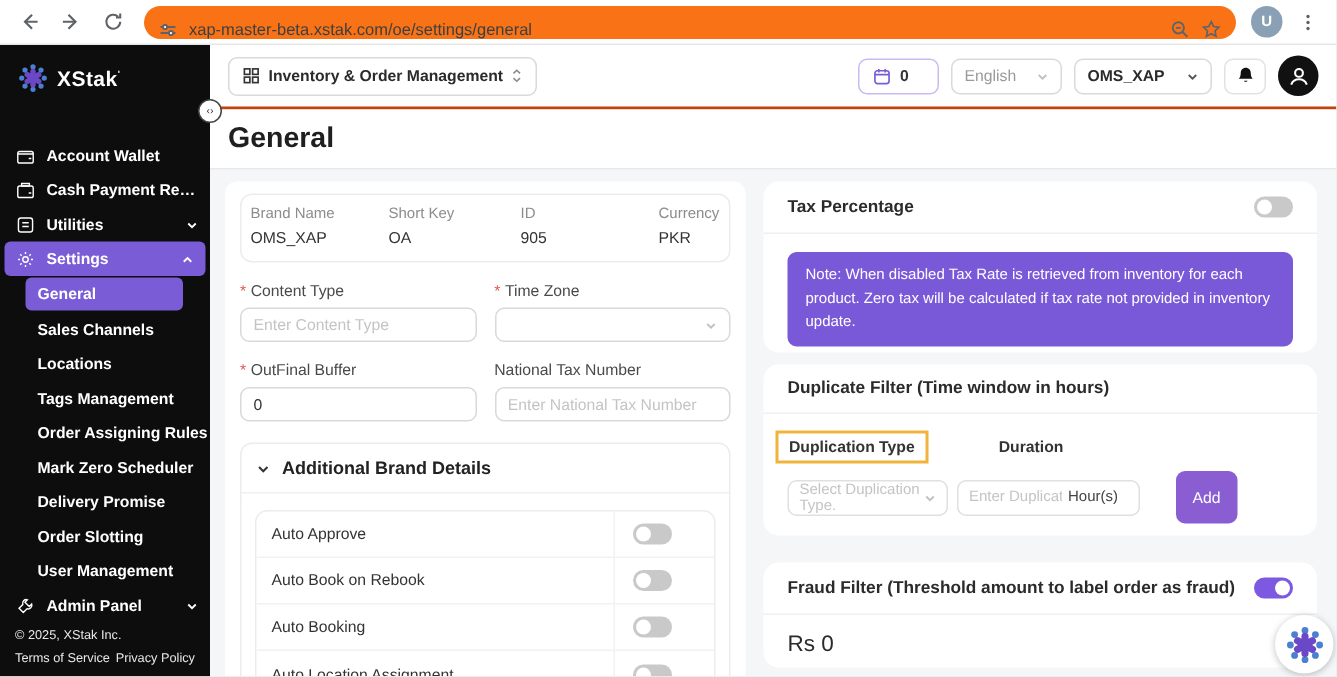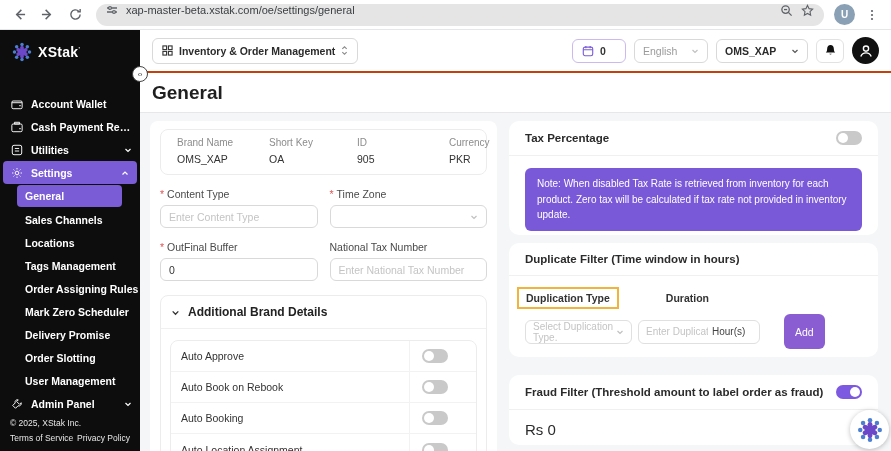--- a/index.html
+++ b/index.html
@@ -3,21 +3,21 @@
 <meta charset="utf-8">
 <style>
   * { margin:0; padding:0; box-sizing:border-box; }
   html,body { background:#dfe1e5; }
   body { font-family:"Liberation Sans", sans-serif; }
   .screen { position:relative; width:891px; height:451px; background:#fff; overflow:hidden; }
 
   
   .browser-bar { height:30px; background:#ffffff; border-bottom:1px solid #e4e6e8; display:flex; align-items:center; padding:0 8px; gap:6px; }
   .nav-ico { width:22px; height:22px; display:flex; align-items:center; justify-content:center; border-radius:50%; color:#5f6368; flex:0 0 auto; cursor:pointer; }
-  .omnibox { flex:1; height:22px; background:#e5e5e5; border-radius:11px; display:flex; align-items:flex-start; padding:0 10px; gap:8px; margin:0 4px; }
+  .omnibox { flex:1; height:22px; background:#f97316; border-radius:11px; display:flex; align-items:flex-end; padding:0 10px; gap:8px; margin:0 4px; }
   .omnibox .url { font-size:11px; color:#3c4043; flex:1; white-space:nowrap; overflow:hidden; }
   .avatar-u { width:21px; height:21px; border-radius:50%; background:#8aa0b4; color:#fff; font-size:10px; font-weight:bold; display:flex; align-items:center; justify-content:center; }
 
   
   .app { position:absolute; top:30px; left:0; right:0; bottom:0; display:flex; }
 
   
   .sidebar { width:140px; background:var(--sidebar-bg,#0d0d0d); color:#fff; display:flex; flex-direction:column; position:relative; flex:0 0 auto; }
   .logo-row { height:44px; display:flex; align-items:center; gap:6px; padding:0 12px; }
   .logo-text { font-size:14px; font-weight:bold; color:#fff; letter-spacing:.3px; }
@@ -47,21 +47,21 @@
   .hdr-avatar { width:27px; height:27px; border-radius:50%; background:#111; display:flex; align-items:center; justify-content:center; cursor:pointer; }
 
   
   .content { flex:1; background:var(--content-bg,#f5f6f8); overflow:hidden; display:flex; flex-direction:column; }
   .title-row { background:#fff; padding:9px 0 8px 12px; border-bottom:1px solid #e7e7ea; }
   .page-title { font-size:19px; font-weight:bold; color:#1f1f1f; }
   .cols { flex:1; display:flex; gap:12px; padding:8px 13px 0 10px; overflow:hidden; }
 
   
   .left-panel { width:347px; flex:0 0 auto; background:#fff; border-radius:8px 8px 0 0; padding:8px 10px; overflow:hidden; }
-  .brand-card { border:1px solid #ececec; border-radius:8px; padding:7px 16px 9px; display:grid; grid-template-columns:92px 88px 92px 1fr; }
+  .brand-card { border:1px solid #ececec; border-radius:8px; padding:7px 6px 9px; display:grid; grid-template-columns:92px 88px 92px 1fr; }
   .bc-label { font-size:10px; color:#8c8c8c; }
   .bc-value { font-size:10.5px; color:#333; margin-top:5px; }
   .fgrid { display:grid; grid-template-columns:1fr 1fr; column-gap:12px; }
   .flabel { font-size:10.5px; color:#4a4a4a; margin:13px 0 5px; }
   .req { color:#e25555; margin-right:3px; }
   .tinput { height:23px; width:100%; border:1px solid #d9d9d9; border-radius:6px; padding:0 8px; font-size:10.5px; color:#333; font-family:"Liberation Sans",sans-serif; outline:none; background:#fff; }
   .tinput::placeholder { color:#c4c4c4; }
   .fake-select { height:23px; border:1px solid #d9d9d9; border-radius:6px; display:flex; align-items:center; justify-content:space-between; padding:0 8px; font-size:10.5px; color:#c4c4c4; background:#fff; cursor:pointer; }
   .abd-card { margin-top:14px; border:1px solid #ececec; border-radius:8px; height:220px; overflow:hidden; }
   .abd-head { display:flex; align-items:center; gap:8px; padding:9px 10px; font-size:12px; font-weight:bold; color:#222; border-bottom:1px solid #f0f0f0; cursor:pointer; }

